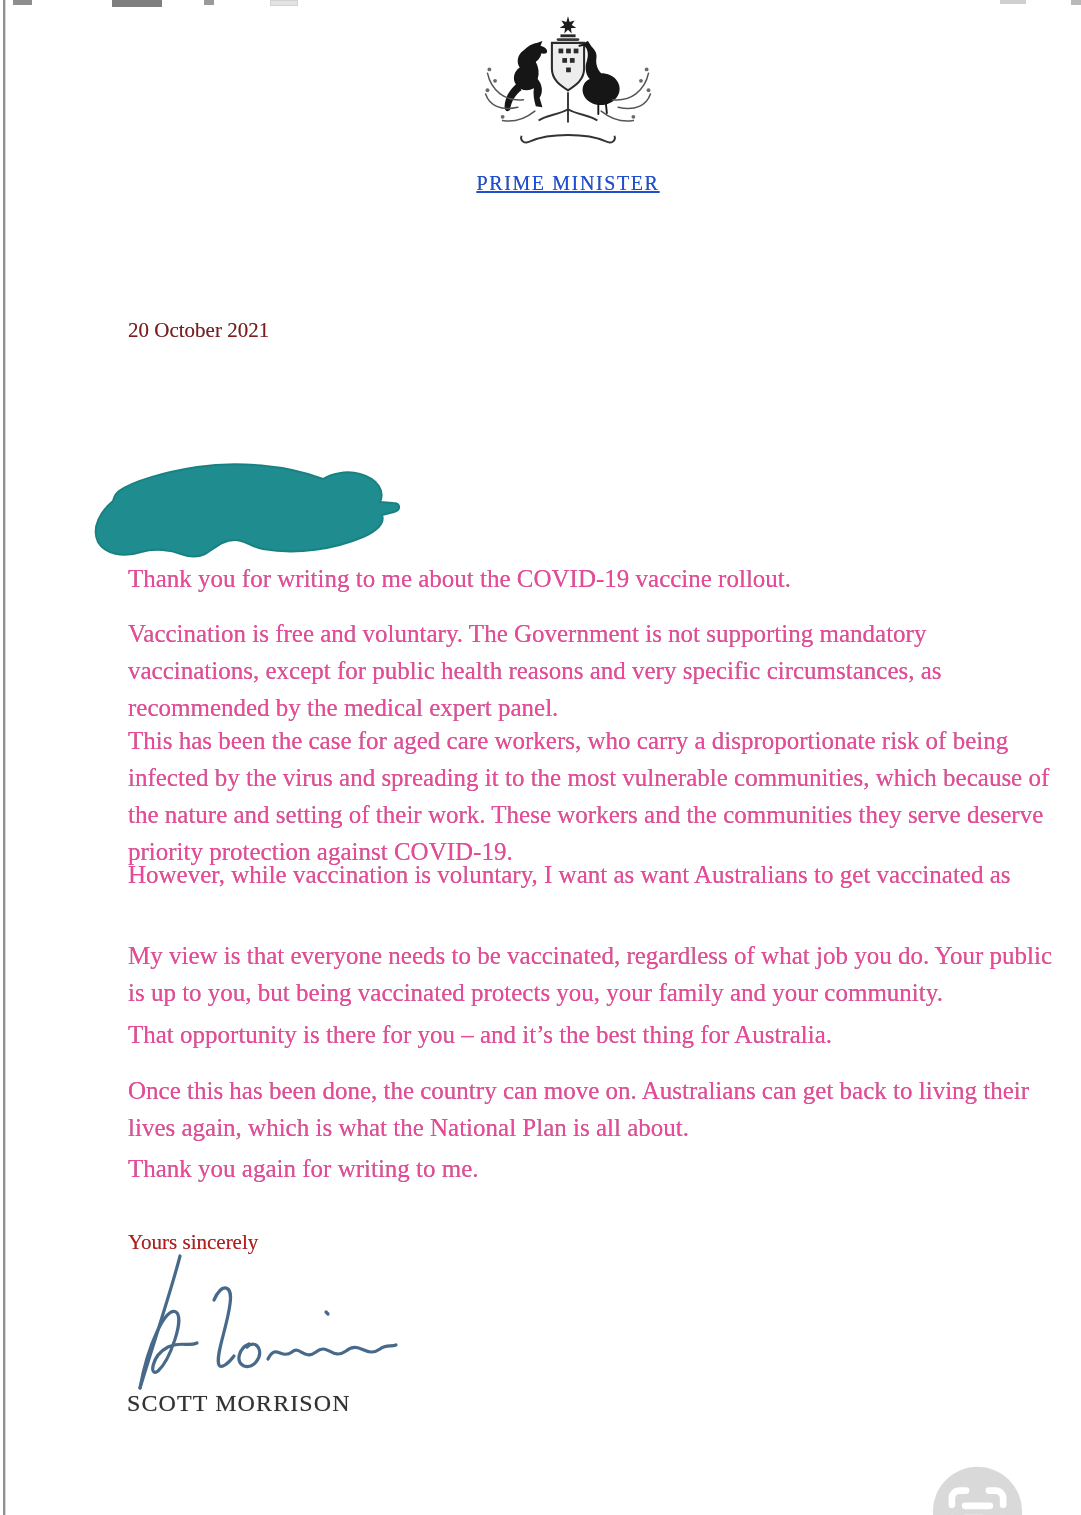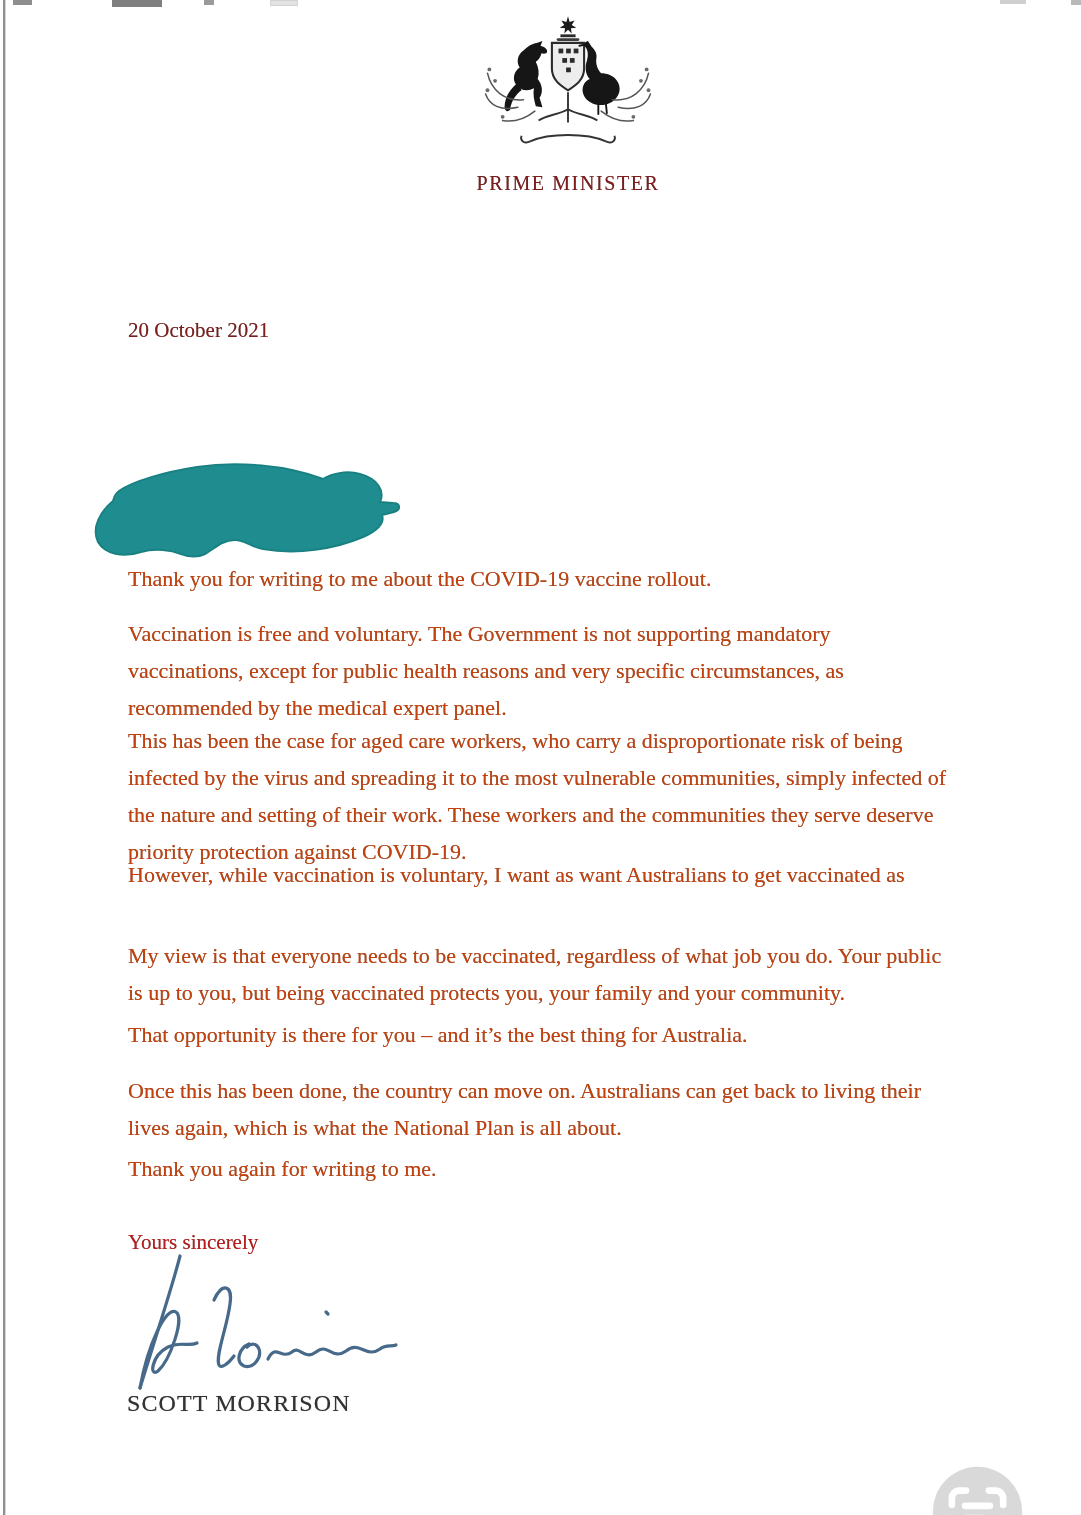--- a/index.html
+++ b/index.html
@@ -19,30 +19,31 @@
   .art.a2{left:112px;width:50px;height:7px;background:#7f7f7f;}
   .art.a3{left:204px;width:10px;height:5px;background:#9a9a9a;}
   .art.a4{left:270px;width:28px;height:6px;background:#e3e3e3;border:1px solid #d2d2d2;box-sizing:border-box;}
   .art.a5{left:1000px;width:26px;height:4px;background:#cfcfcf;}
   .art.a6{left:1071px;width:10px;height:5px;background:#b9b9b9;}
 
   
   .crest{position:absolute;left:478px;top:12px;width:180px;height:148px;}
   .lh-title{
     position:absolute;left:428px;top:172px;width:280px;
-    text-align:center;font-size:20px;letter-spacing:1.6px;color:#7f1d1d;
+    text-align:center;font-size:20px;letter-spacing:1.6px;color:#1d4ed8;
     text-shadow:0 0 .6px rgba(0,0,0,.5);
     white-space:nowrap;
+    text-decoration:underline;
   }
 
   
   .date{position:absolute;left:128px;top:318px;font-size:21px;color:#7f1d1d;text-shadow:0 0 .5px rgba(0,0,0,.45);}
   .redaction{position:absolute;left:85px;top:453px;width:325px;height:115px;}
   .para{position:absolute;left:128px;}
-  .line{height:37px;line-height:37px;font-size:22px;white-space:nowrap;color:#c2410c;text-shadow:0 0 .5px rgba(0,0,0,.45);}
+  .line{height:37px;line-height:37px;font-size:25px;white-space:nowrap;color:#ec4899;text-shadow:0 0 .5px rgba(0,0,0,.45);}
   .closing{position:absolute;left:128px;top:1230px;font-size:21px;color:#b91c1c;text-shadow:0 0 .5px rgba(0,0,0,.45);}
   .sig{position:absolute;left:118px;top:1248px;width:295px;height:150px;}
   .signatory{
     position:absolute;left:127px;top:1390px;font-size:24px;letter-spacing:1.1px;
     color:#333333;text-shadow:0 0 .7px rgba(0,0,0,.55);white-space:nowrap;
   }
 
   
   .scan-btn{position:absolute;left:930px;top:1464px;width:95px;height:95px;cursor:pointer;}
 </style>
@@ -149,21 +150,21 @@
   </div>
 
   <div class="para" style="top:615px">
     <div class="line">Vaccination is free and voluntary. The Government is not supporting mandatory</div>
     <div class="line">vaccinations, except for public health reasons and very specific circumstances, as</div>
     <div class="line">recommended by the medical expert panel.</div>
   </div>
 
   <div class="para" style="top:722px">
     <div class="line">This has been the case for aged care workers, who carry a disproportionate risk of being</div>
-    <div class="line">infected by the virus and spreading it to the most vulnerable communities, simply infected of</div>
+    <div class="line">infected by the virus and spreading it to the most vulnerable communities, which because of</div>
     <div class="line">the nature and setting of their work. These workers and the communities they serve deserve</div>
     <div class="line">priority protection against COVID-19.</div>
   </div>
 
   <div class="para" style="top:856px">
     <div class="line">However, while vaccination is voluntary, I want as want Australians to get vaccinated as</div>
   </div>
 
   <div class="para" style="top:937px">
     <div class="line">My view is that everyone needs to be vaccinated, regardless of what job you do. Your public</div>

